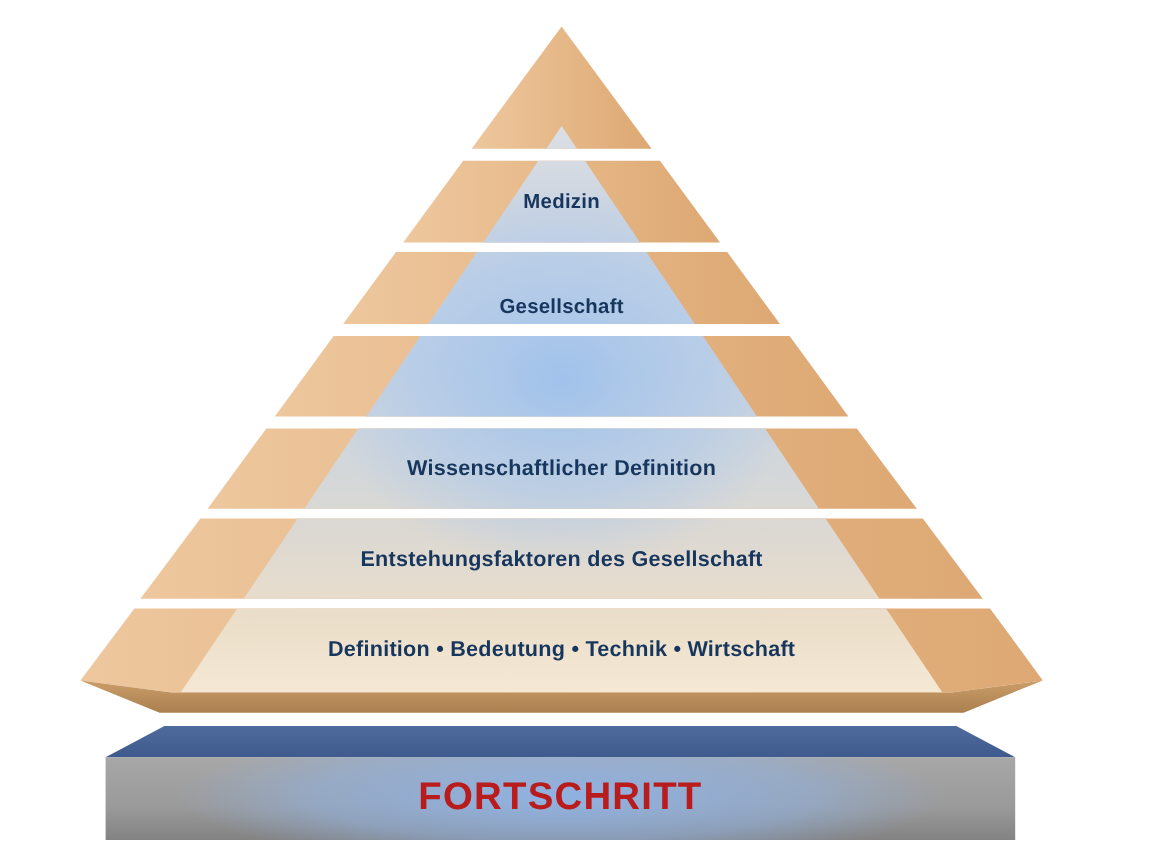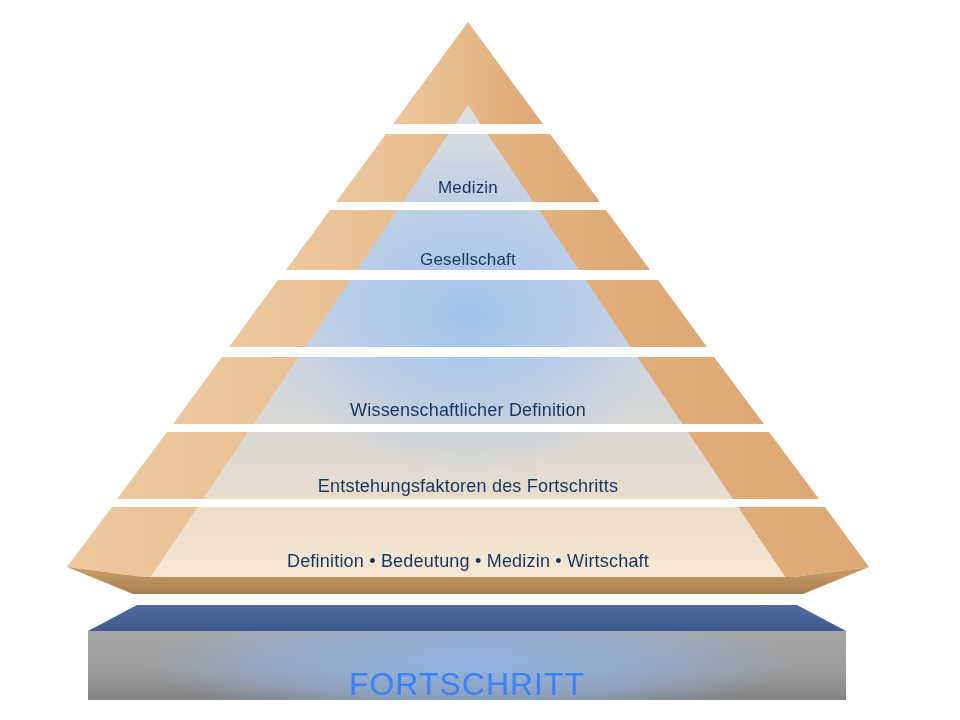--- a/index.html
+++ b/index.html
@@ -9,33 +9,32 @@
     background:#ffffff;
     overflow:hidden;
     font-family:"Liberation Sans", sans-serif;
   }
   .stage svg{position:absolute;left:0;top:0;}
   .lbl{
     position:absolute;
     left:468px;
     transform:translate(-50%,-50%);
     white-space:nowrap;
-    font-weight:normal;
+    font-weight:bold;
     color:#17365d;
     letter-spacing:0.2px;
     text-align:center;
-    margin-top:20px;
   }
   .lbl.sz17{font-size:17px;}
   .lbl.sz18{font-size:18px;}
   .lbl.base-title{
     left:467px;
     font-size:32px;
     letter-spacing:1px;
-    color:#3b82f6;
+    color:#b91c1c;
   }
 </style>
 </head>
 <body>
 
 <div class="stage">
 
   <svg width="960" height="720" viewBox="0 0 960 720">
     <defs>
       <linearGradient id="gOrange" x1="0" y1="0" x2="1" y2="0">
@@ -110,20 +109,20 @@
     <polygon points="67,567 143,577 793,577 869,567 803,594 133,594" fill="url(#gBevel)"></polygon>
 
     <polygon points="137,605 797,605 846,631 88,631" fill="url(#gTopFace)"></polygon>
     <rect x="88" y="631" width="758" height="69" fill="url(#gFront)"></rect>
     <g clip-path="url(#clipFront)">
       <ellipse cx="467" cy="663" rx="320" ry="56" fill="url(#gFrontGlow)"></ellipse>
     </g>
   </svg>
 
   <div class="lbl sz17" style="top:168px">Medizin</div>
-  <div class="lbl sz17" style="top:240px">Gesellschaft</div>
+  <div class="lbl sz17" style="top:256px">Gesellschaft</div>
   <div class="lbl sz18" style="top:390px">Wissenschaftlicher Definition</div>
-  <div class="lbl sz18" style="top:466px">Entstehungsfaktoren des Fortschritts</div>
-  <div class="lbl sz18" style="top:541px">Definition • Bedeutung • Medizin • Wirtschaft</div>
+  <div class="lbl sz18" style="top:466px">Entstehungsfaktoren des Gesellschaft</div>
+  <div class="lbl sz18" style="top:541px">Definition • Bedeutung • Technik • Wirtschaft</div>
 
   <div class="lbl base-title" style="top:664px">FORTSCHRITT</div>
 
 </div>
 
 </body></html>

